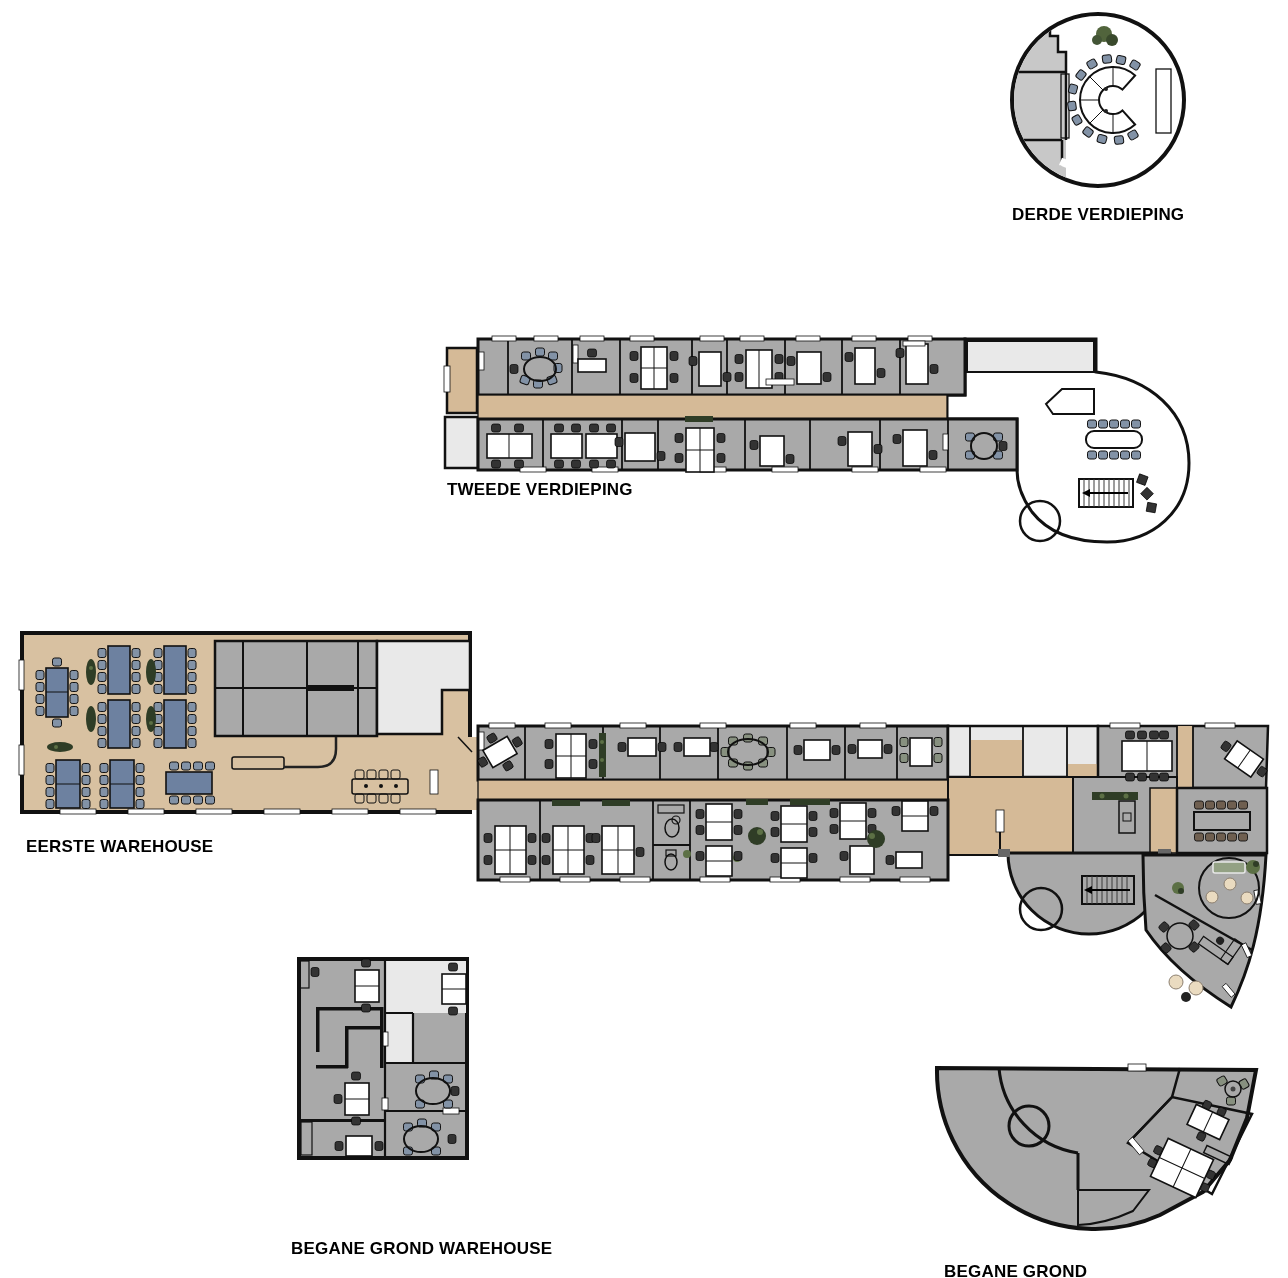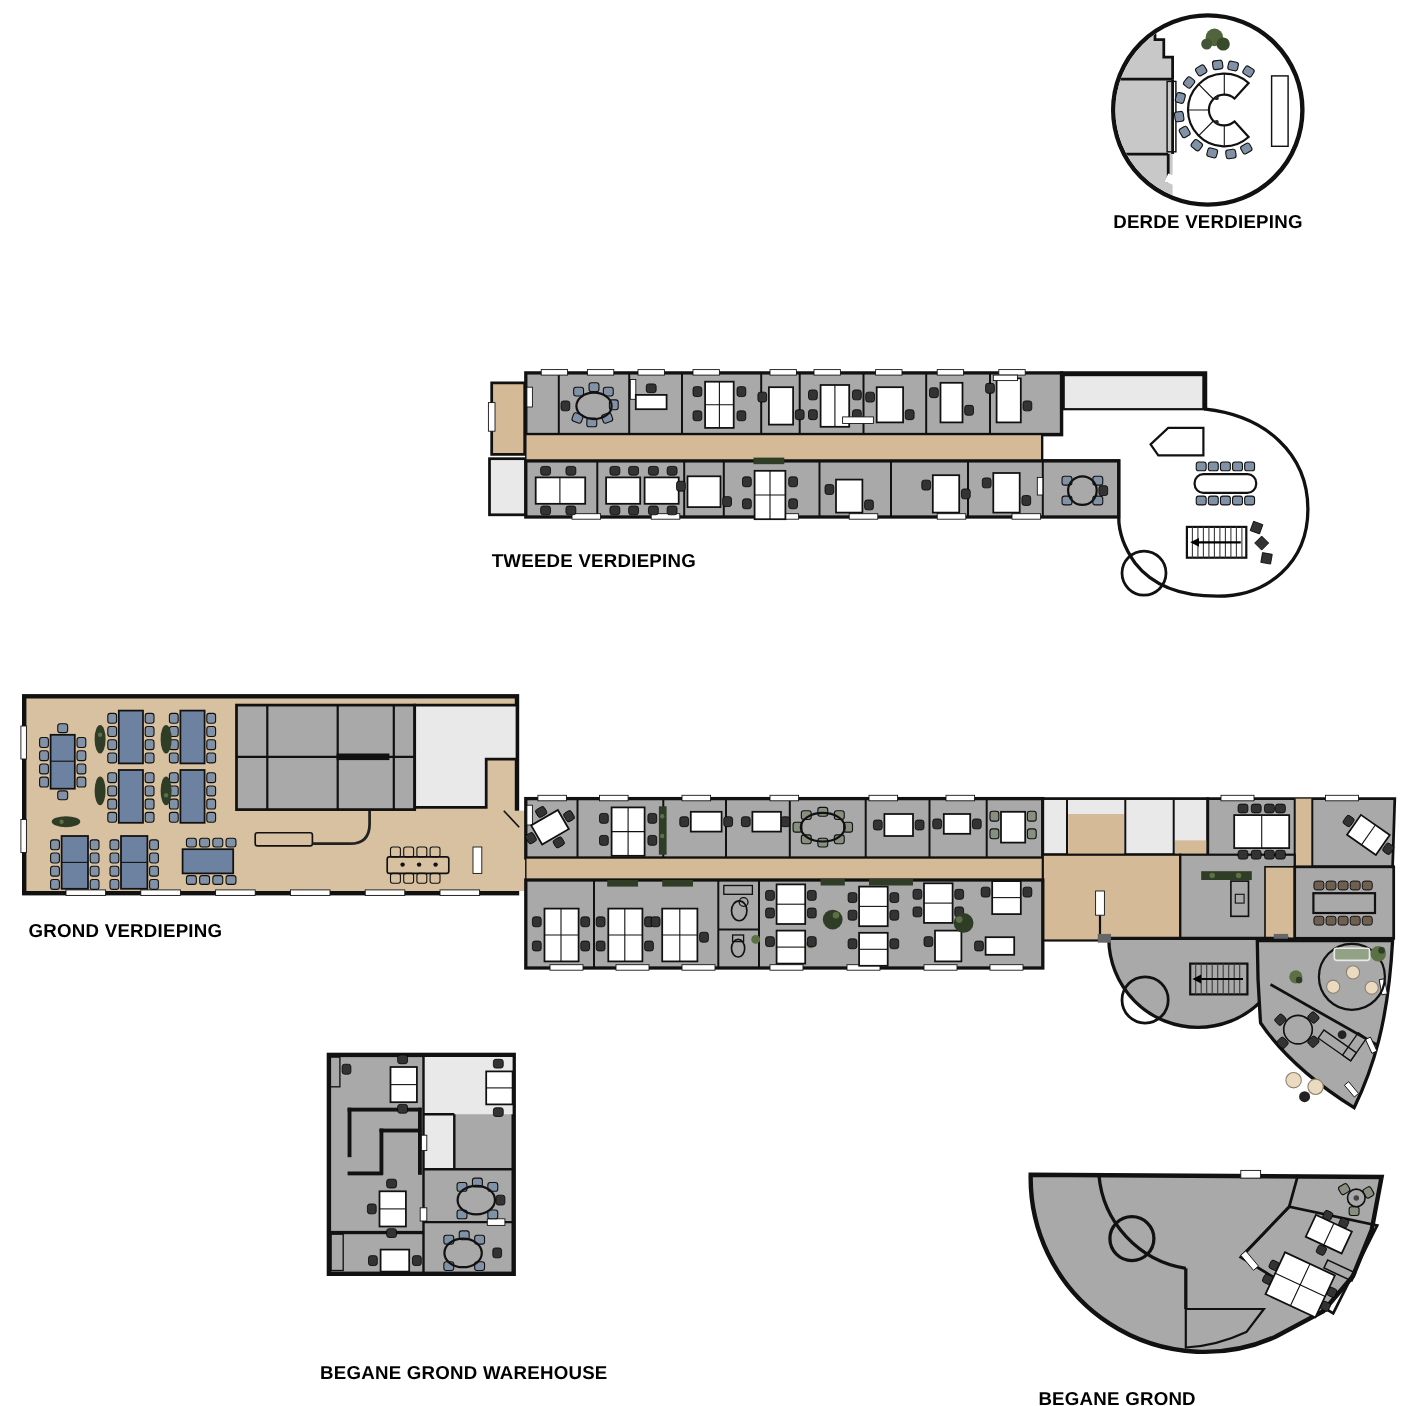--- a/index.html
+++ b/index.html
@@ -685,19 +685,19 @@
       <rect x="25" y="-10" width="8" height="8" rx="2" class="cd"></rect>
             <rect x="25" y="4" width="8" height="8" rx="2" class="cd"></rect>
       <rect x="-25" y="-21" width="50" height="42" class="dk"></rect>
       <path d="M0,-21 V21 M-25,0 H25" class="wl" stroke-width="1"></path>
     </g>
   </g>
 </g>
 </svg>
 
 
-<div class="floor-label" style="left:1012px;top:192px">DERDE VERDIEPING</div>
-<div class="floor-label" style="left:447px;top:500px">TWEEDE VERDIEPING</div>
-<div class="floor-label" style="left:26px;top:837px">GROND VERDIEPING</div>
+<div class="floor-label" style="left:1012px;top:205px">DERDE VERDIEPING</div>
+<div class="floor-label" style="left:447px;top:480px">TWEEDE VERDIEPING</div>
+<div class="floor-label" style="left:26px;top:837px">EERSTE WAREHOUSE</div>
 <div class="floor-label" style="left:291px;top:1239px">BEGANE GROND WAREHOUSE</div>
 <div class="floor-label" style="left:944px;top:1262px">BEGANE GROND</div>
 
 </div>
 
 </body></html>

